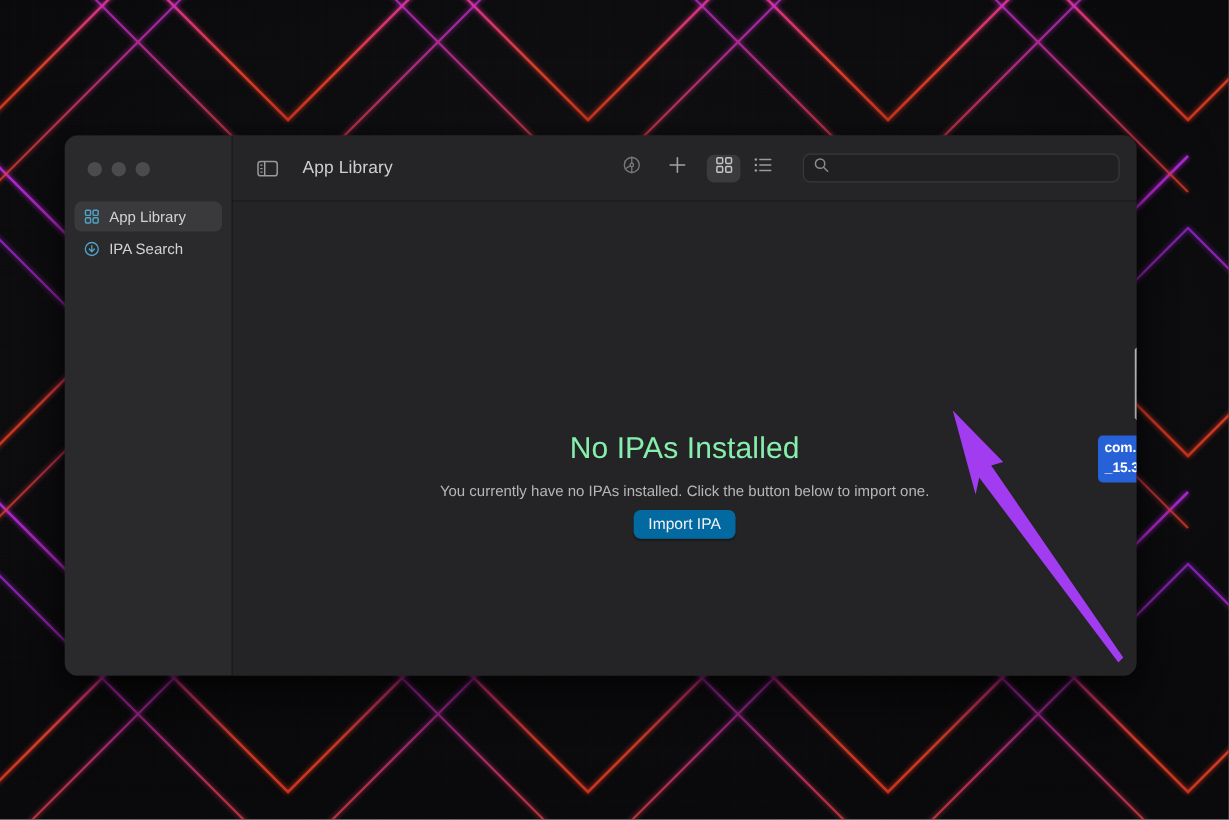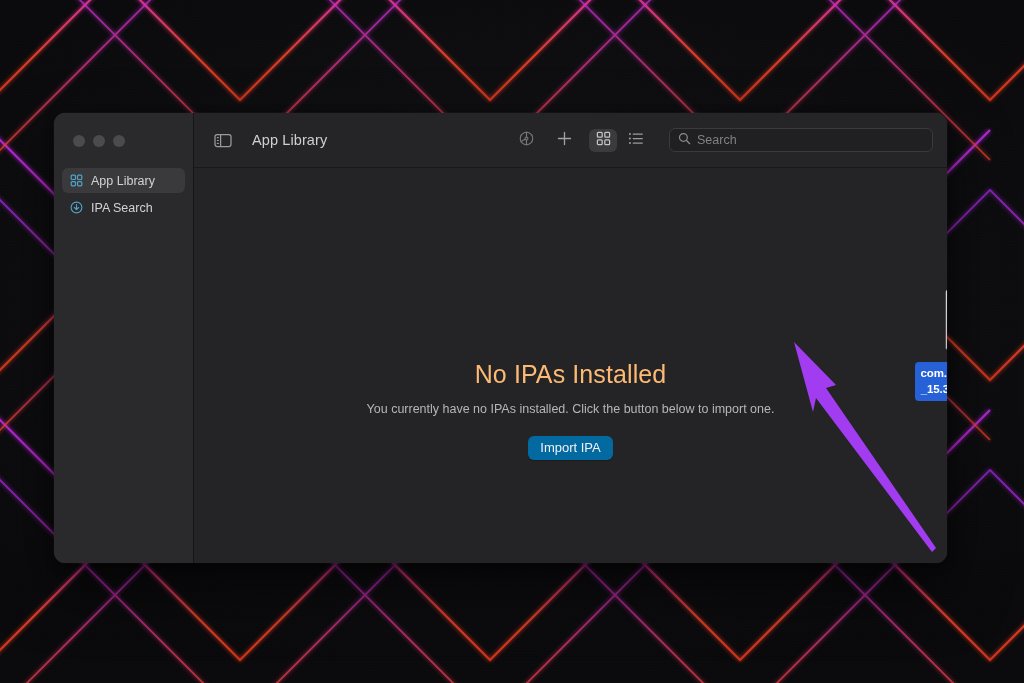--- a/index.html
+++ b/index.html
@@ -190,29 +190,29 @@
   }
   .empty-state {
     position: absolute;
     left: 0;
     right: 0;
     top: 192px;
     text-align: center;
   }
   .empty-title {
     font-size: 25px;
-    color: #fdba74;
+    color: #86efac;
     font-weight: 400;
     margin: 0 0 13px 0;
     letter-spacing: .1px;
   }
   .empty-sub {
     font-size: 12.5px;
     color: #b6b6b8;
-    margin: 0 0 20px 0;
+    margin: 0 0 9px 0;
   }
   .import-btn {
     display: inline-block;
     background: #0369a1;
     color: #f2f2f3;
     font-size: 13px;
     padding: 4px 12px 5px 12px;
     border-radius: 6px;
     border: none;
     font-family: "Liberation Sans", sans-serif;
@@ -445,21 +445,20 @@
           </span>
         </div>
 
         <div class="search-box">
           <span>
             <svg width="13" height="13" viewBox="0 0 13 13">
               <circle cx="5.4" cy="5.4" r="3.9" fill="none" stroke="#8a8a8d" stroke-width="1.25"></circle>
               <line x1="8.3" y1="8.3" x2="11.7" y2="11.7" stroke="#8a8a8d" stroke-width="1.25" stroke-linecap="round"></line>
             </svg>
           </span>
-          <input type="text" placeholder="Search" style="">
         </div>
       </div>
 
       <div id="content">
 
         <div class="empty-state">
           <h1 class="empty-title">No IPAs Installed</h1>
           <p class="empty-sub">You currently have no IPAs installed. Click the button below to import one.</p>
           <button class="import-btn">Import IPA</button>
         </div>

